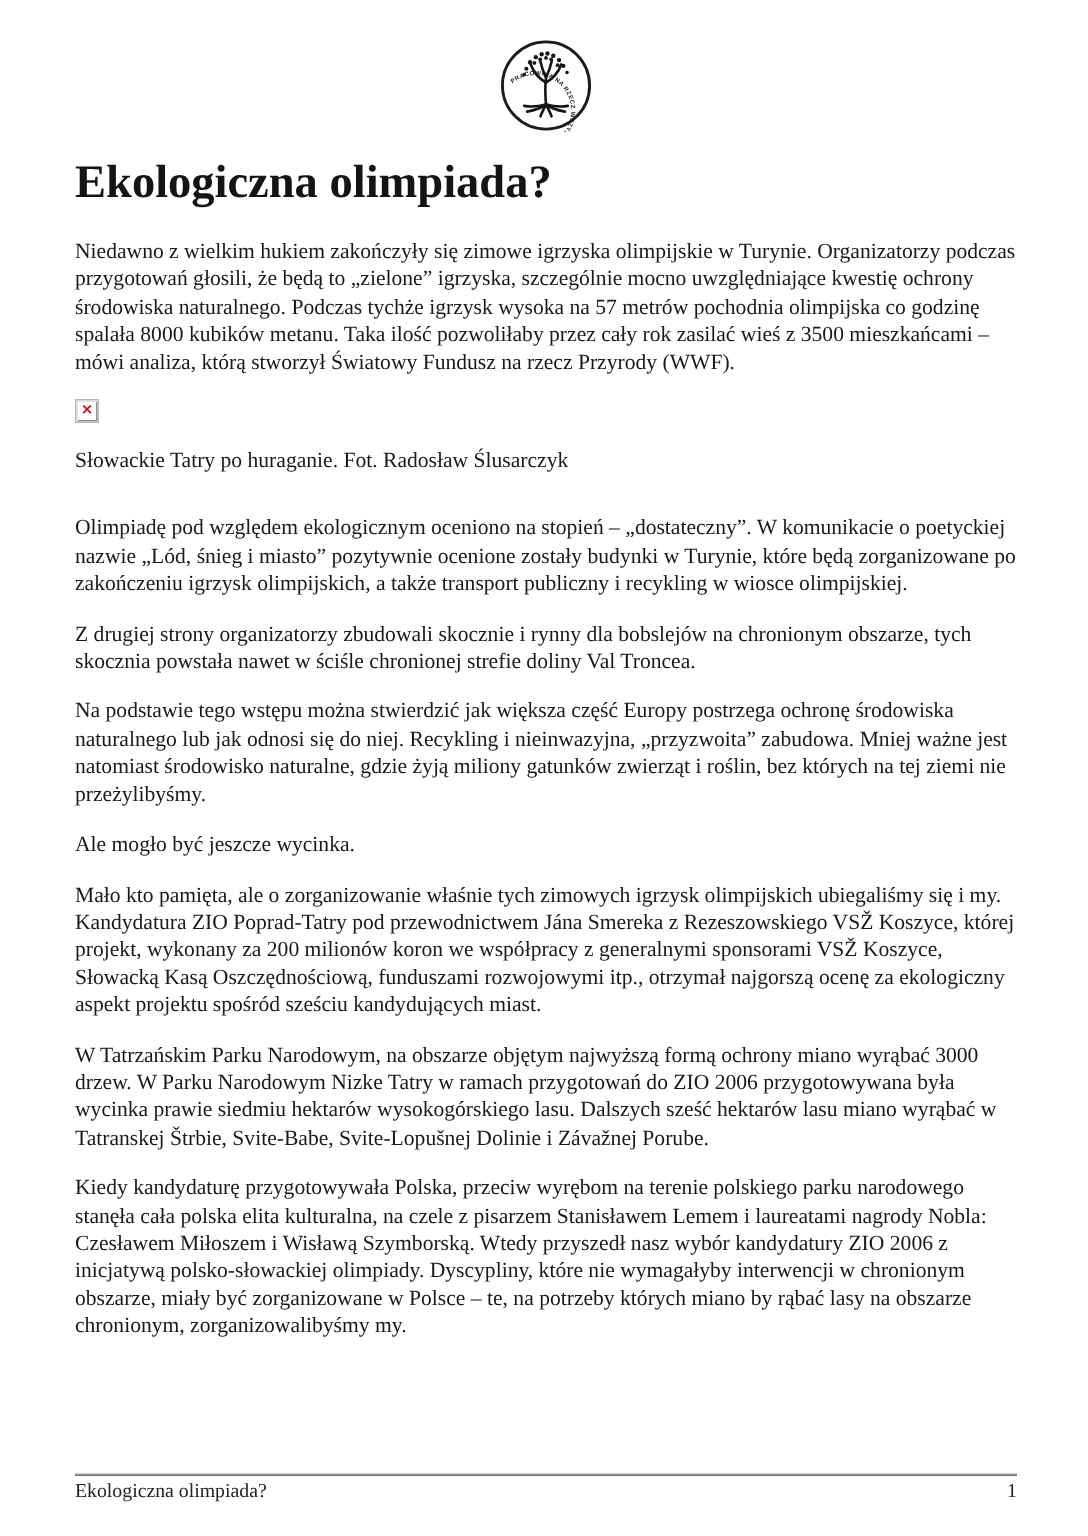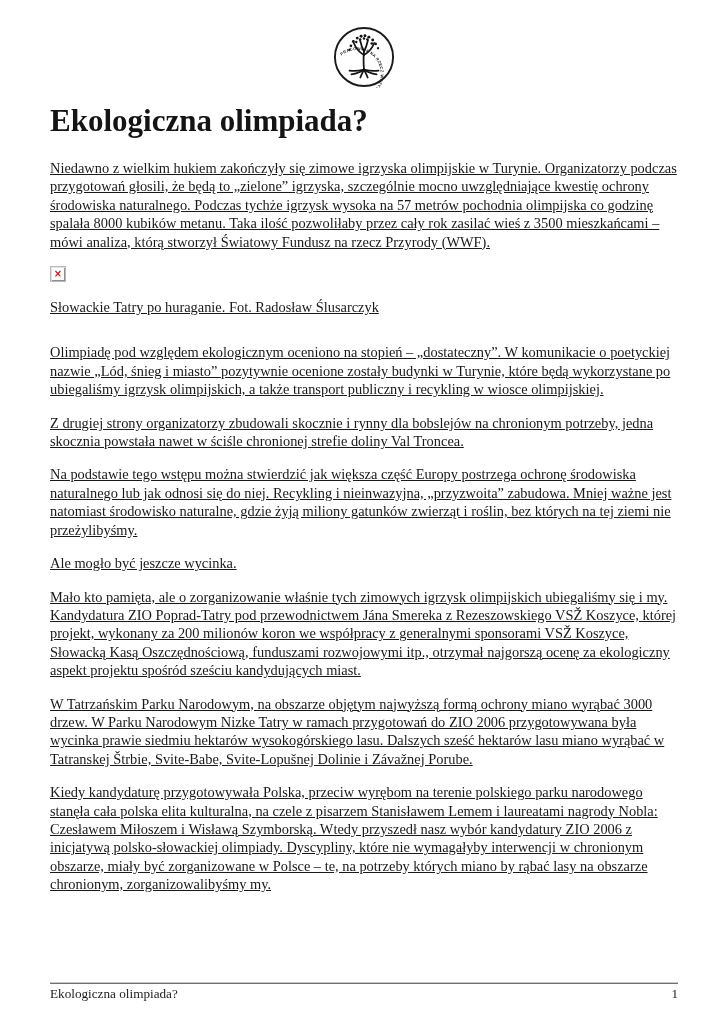--- a/index.html
+++ b/index.html
@@ -29,21 +29,20 @@
     line-height: 36px;
     font-weight: bold;
     margin: 15px 0 0 0;
     color: #141414;
   }
   p.para {
     font-size: 14.4px;
     line-height: 18.4px;
     margin: 0 0 15px 0;
     text-align: left;
-    text-decoration: underline;
   }
   p.intro { margin-top: 20px; }
   .img-slot {
     margin: 0 0 0 0;
     height: 20px;
   }
   .broken-img {
     display: inline-block;
     width: 14px;
     height: 14px;
@@ -131,22 +130,22 @@
     <h1 class="title">Ekologiczna olimpiada?</h1>
 
     <p class="para intro">Niedawno z wielkim hukiem zakończyły się zimowe igrzyska olimpijskie w Turynie. Organizatorzy podczas przygotowań głosili, że będą to „zielone” igrzyska, szczególnie mocno uwzględniające kwestię ochrony środowiska naturalnego. Podczas tychże igrzysk wysoka na 57 metrów pochodnia olimpijska co godzinę spalała 8000 kubików metanu. Taka ilość pozwoliłaby przez cały rok zasilać wieś z 3500 mieszkańcami – mówi analiza, którą stworzył Światowy Fundusz na rzecz Przyrody (WWF).</p>
 
     <div class="img-slot">
       <span class="broken-img">×</span>
     </div>
 
     <p class="para caption">Słowackie Tatry po huraganie. Fot. Radosław Ślusarczyk</p>
 
-    <p class="para">Olimpiadę pod względem ekologicznym oceniono na stopień – „dostateczny”. W komunikacie o poetyckiej nazwie „Lód, śnieg i miasto” pozytywnie ocenione zostały budynki w Turynie, które będą wykorzystane po ubiegaliśmy igrzysk olimpijskich, a także transport publiczny i recykling w wiosce olimpijskiej.</p>
-    <p class="para">Z drugiej strony organizatorzy zbudowali skocznie i rynny dla bobslejów na chronionym potrzeby, jedna skocznia powstała nawet w ściśle chronionej strefie doliny Val Troncea.</p>
+    <p class="para">Olimpiadę pod względem ekologicznym oceniono na stopień – „dostateczny”. W komunikacie o poetyckiej nazwie „Lód, śnieg i miasto” pozytywnie ocenione zostały budynki w Turynie, które będą zorganizowane po zakończeniu igrzysk olimpijskich, a także transport publiczny i recykling w wiosce olimpijskiej.</p>
+    <p class="para">Z drugiej strony organizatorzy zbudowali skocznie i rynny dla bobslejów na chronionym obszarze, tych skocznia powstała nawet w ściśle chronionej strefie doliny Val Troncea.</p>
     <p class="para">Na podstawie tego wstępu można stwierdzić jak większa część Europy postrzega ochronę środowiska naturalnego lub jak odnosi się do niej. Recykling i nieinwazyjna, „przyzwoita” zabudowa. Mniej ważne jest natomiast środowisko naturalne, gdzie żyją miliony gatunków zwierząt i roślin, bez których na tej ziemi nie przeżylibyśmy.</p>
     <p class="para">Ale mogło być jeszcze wycinka.</p>
     <p class="para">Mało kto pamięta, ale o zorganizowanie właśnie tych zimowych igrzysk olimpijskich ubiegaliśmy się i my. Kandydatura ZIO Poprad-Tatry pod przewodnictwem Jána Smereka z Rezeszowskiego VSŽ Koszyce, której projekt, wykonany za 200 milionów koron we współpracy z generalnymi sponsorami VSŽ Koszyce, Słowacką Kasą Oszczędnościową, funduszami rozwojowymi itp., otrzymał najgorszą ocenę za ekologiczny aspekt projektu spośród sześciu kandydujących miast.</p>
     <p class="para">W Tatrzańskim Parku Narodowym, na obszarze objętym najwyższą formą ochrony miano wyrąbać 3000 drzew. W Parku Narodowym Nizke Tatry w ramach przygotowań do ZIO 2006 przygotowywana była wycinka prawie siedmiu hektarów wysokogórskiego lasu. Dalszych sześć hektarów lasu miano wyrąbać w Tatranskej Štrbie, Svite-Babe, Svite-Lopušnej Dolinie i Závažnej Porube.</p>
     <p class="para">Kiedy kandydaturę przygotowywała Polska, przeciw wyrębom na terenie polskiego parku narodowego stanęła cała polska elita kulturalna, na czele z pisarzem Stanisławem Lemem i laureatami nagrody Nobla: Czesławem Miłoszem i Wisławą Szymborską. Wtedy przyszedł nasz wybór kandydatury ZIO 2006 z inicjatywą polsko-słowackiej olimpiady. Dyscypliny, które nie wymagałyby interwencji w chronionym obszarze, miały być zorganizowane w Polsce – te, na potrzeby których miano by rąbać lasy na obszarze chronionym, zorganizowalibyśmy my.</p>
   </div>
 
   <div class="footer">
     <div class="footer-rule"></div>
     <div class="footer-row">

